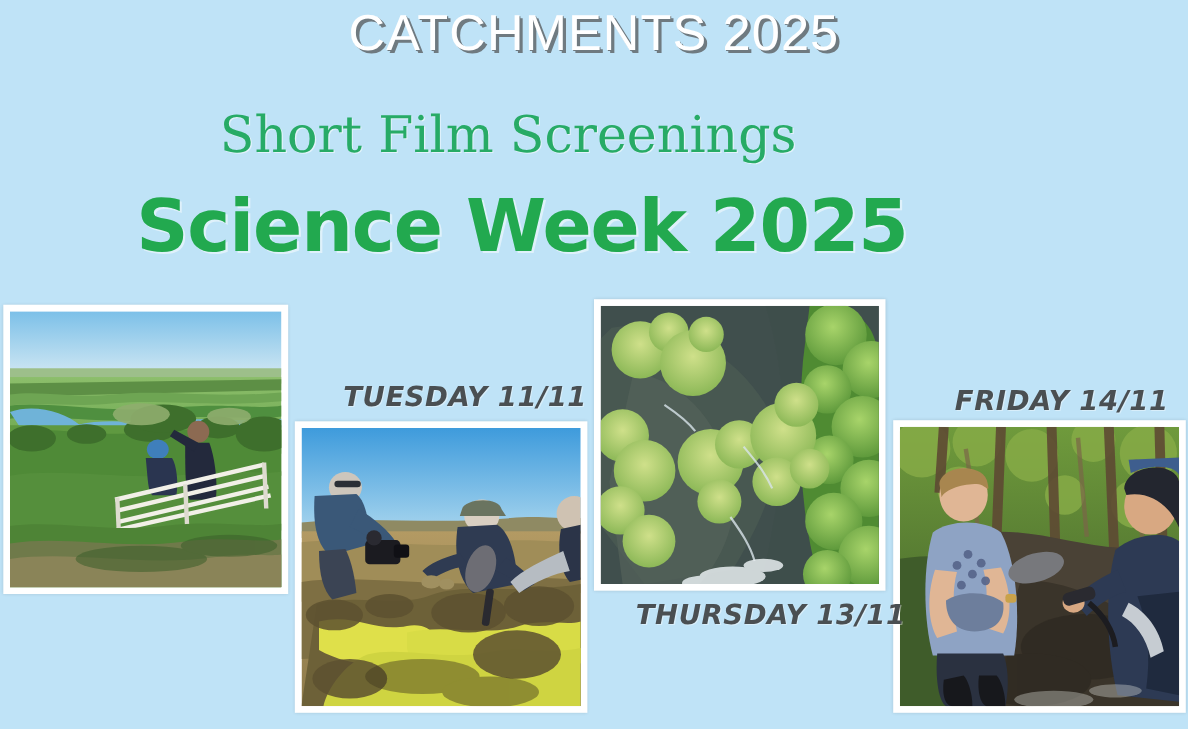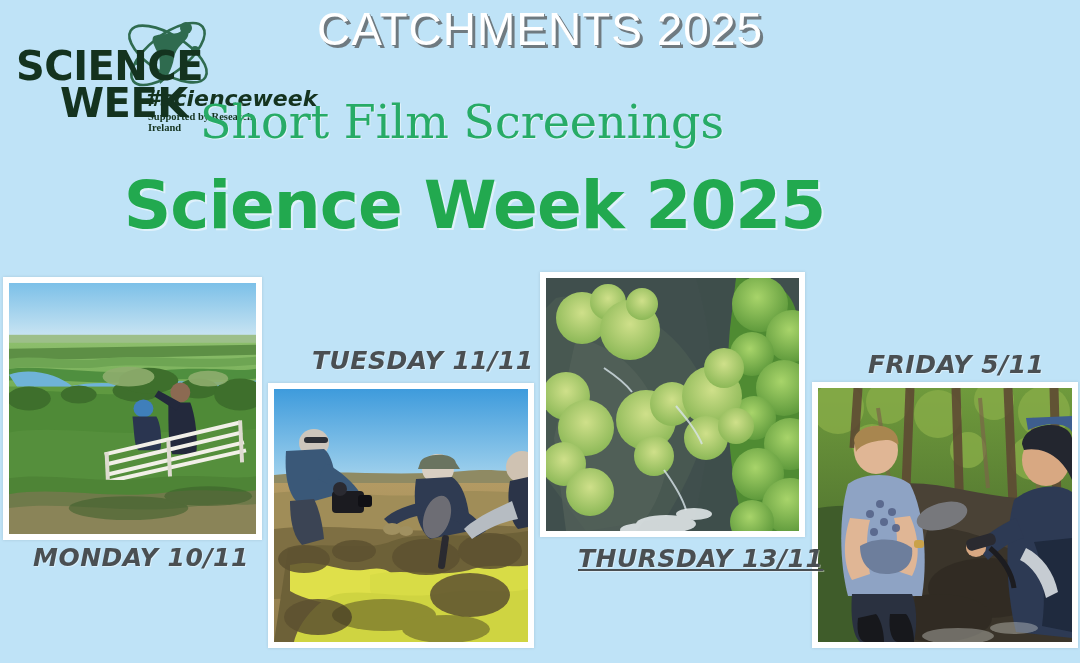--- a/index.html
+++ b/index.html
@@ -150,49 +150,28 @@
     font-style: italic;
     font-size: 25px;
     letter-spacing: 0.5px;
     color: #4a4f52;
     text-shadow: 1px 1px 0 rgba(255,255,255,0.4);
     white-space: nowrap;
     line-height: 1;
   }
   #cap-mon { left: 33px;  top: 545px; }
   #cap-tue { left: 312px; top: 348px; text-align: center; }
-  #cap-thu { left: 578px; top: 546px; text-decoration: underline; }
+  #cap-thu { left: 578px; top: 546px; }
   #cap-fri { left: 868px; top: 352px; }
 </style>
 </head>
 <body>
 
 <div id="poster">
 
-  <div id="logo">
-
-    <div id="logo-mark">
-      <svg viewBox="0 0 104 104" xmlns="http://www.w3.org/2000/svg">
-        <g stroke="#2f6b4f" fill="none" stroke-width="2.6">
-          <ellipse cx="52" cy="52" rx="44" ry="19" transform="rotate(-38 52 52)"></ellipse>
-          <ellipse cx="52" cy="52" rx="44" ry="19" transform="rotate(32 52 52)"></ellipse>
-        </g>
-        <path d="M38 34 C50 30 62 34 66 28 C70 24 74 28 72 34 C70 40 60 44 58 56
-                 C56 68 50 78 44 82 C42 72 46 62 42 52 C39 44 34 38 38 34 Z" fill="#2f6b4f"></path>
-        <circle cx="70" cy="26" r="6" fill="#2f6b4f"></circle>
-        <circle cx="79" cy="48" r="4" fill="#2f6b4f"></circle>
-        <circle cx="22" cy="60" r="3.2" fill="#2f6b4f"></circle>
-      </svg>
-    </div>
-
-    <div id="logo-science">SCIENCE</div>
-    <div id="logo-week">WEEK</div>
-    <div id="logo-hash">#scienceweek</div>
-    <div id="logo-support">Supported by Research Ireland</div>
-  </div>
 
   <div id="catchments">CATCHMENTS 2025</div>
   <div id="screenings">Short Film Screenings</div>
   <div id="sciweek">Science Week 2025</div>
 
   <div class="frame" id="frame-mon">
     <div class="photo">
       <svg viewBox="0 0 248 252" preserveAspectRatio="none" xmlns="http://www.w3.org/2000/svg">
         <defs>
           <linearGradient id="mskyA" x1="0" y1="0" x2="0" y2="1">
@@ -458,18 +437,17 @@
           <path d="M172 160 C186 172 194 186 196 200" stroke="#1c1c20" stroke-width="5" fill="none"></path>
         </g>
         <g fill="#e6e9e2" opacity="0.35">
           <ellipse cx="140" cy="248" rx="36" ry="8"></ellipse>
           <ellipse cx="196" cy="240" rx="24" ry="6"></ellipse>
         </g>
       </svg>
     </div>
   </div>
 
-  <div class="caption" id="cap-mon">MONDAY 10/11</div>
   <div class="caption" id="cap-tue">TUESDAY 11/11</div>
   <div class="caption" id="cap-thu">THURSDAY 13/11</div>
-  <div class="caption" id="cap-fri">FRIDAY 5/11</div>
+  <div class="caption" id="cap-fri">FRIDAY 14/11</div>
 
 </div>
 
 </body></html>

